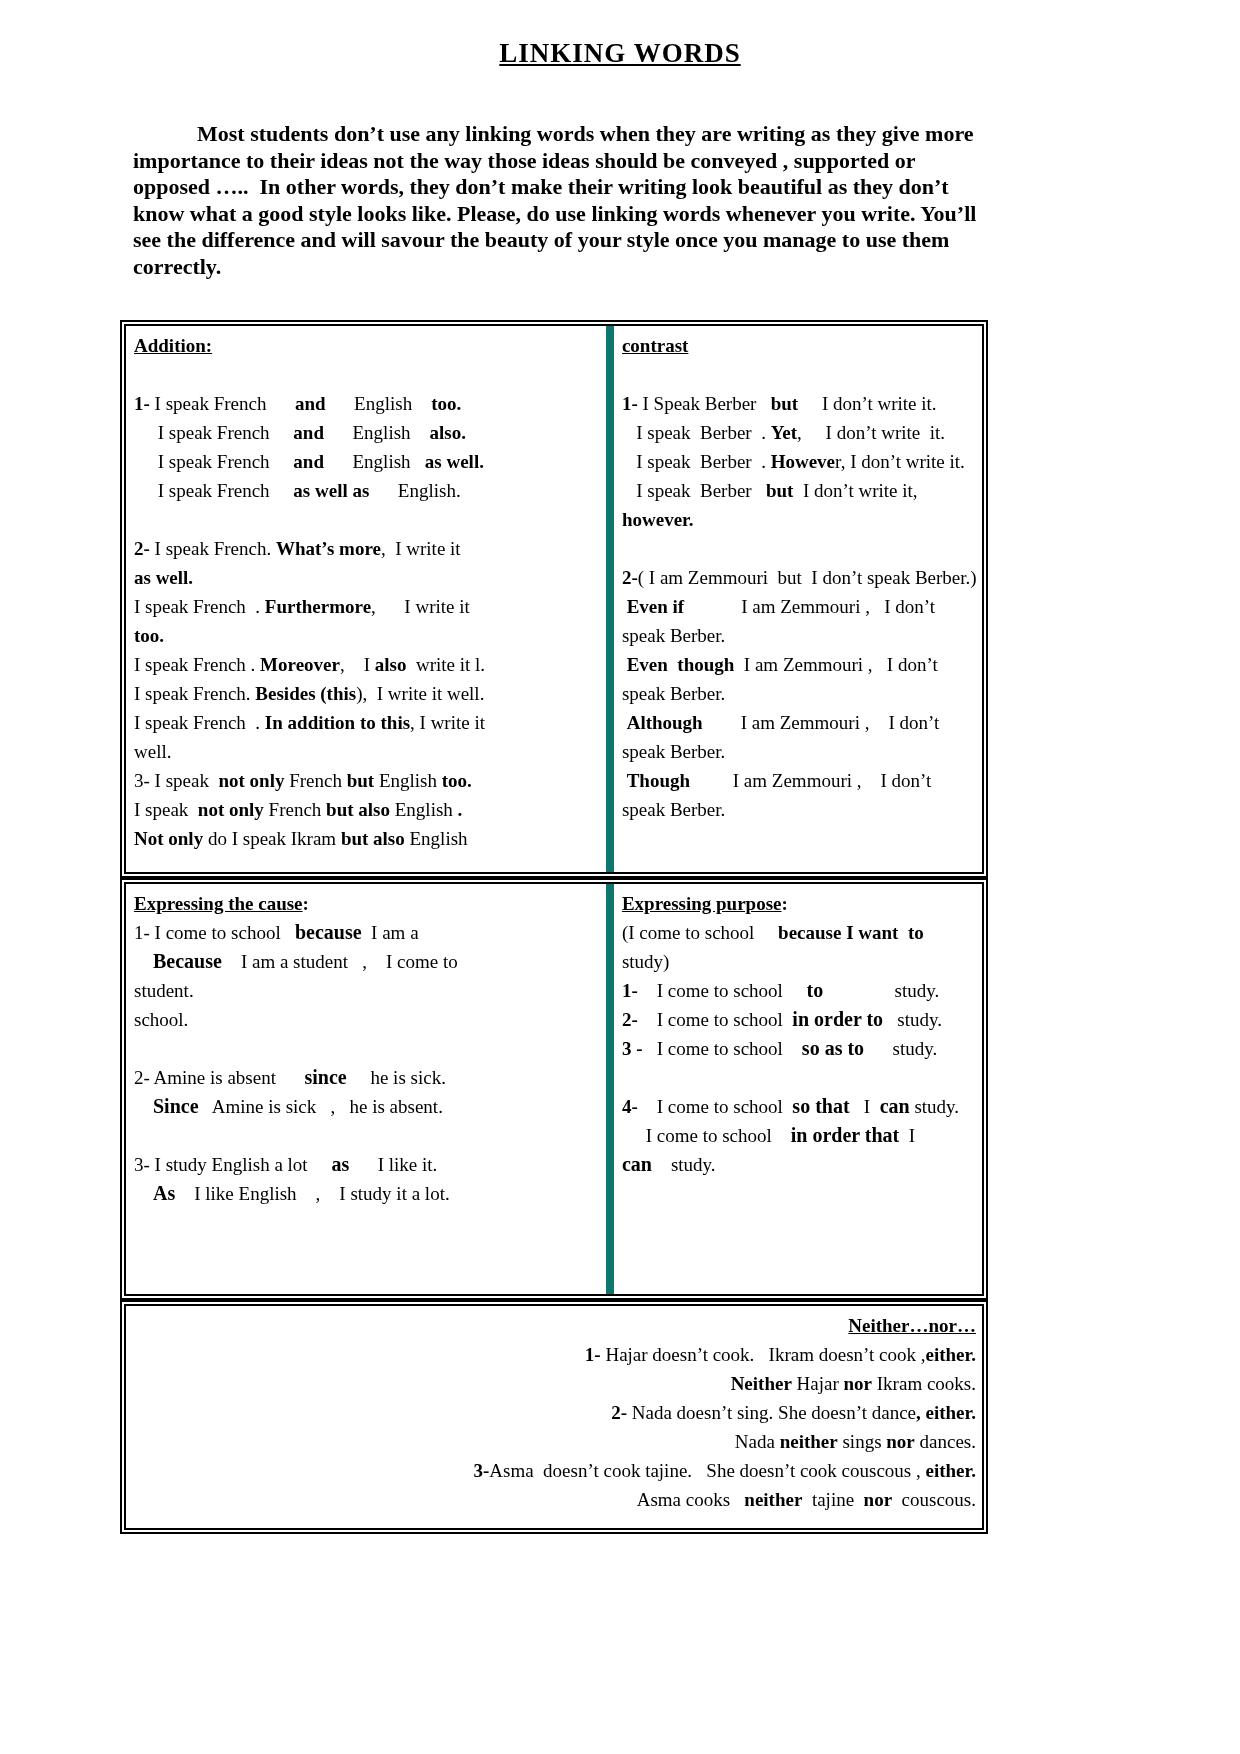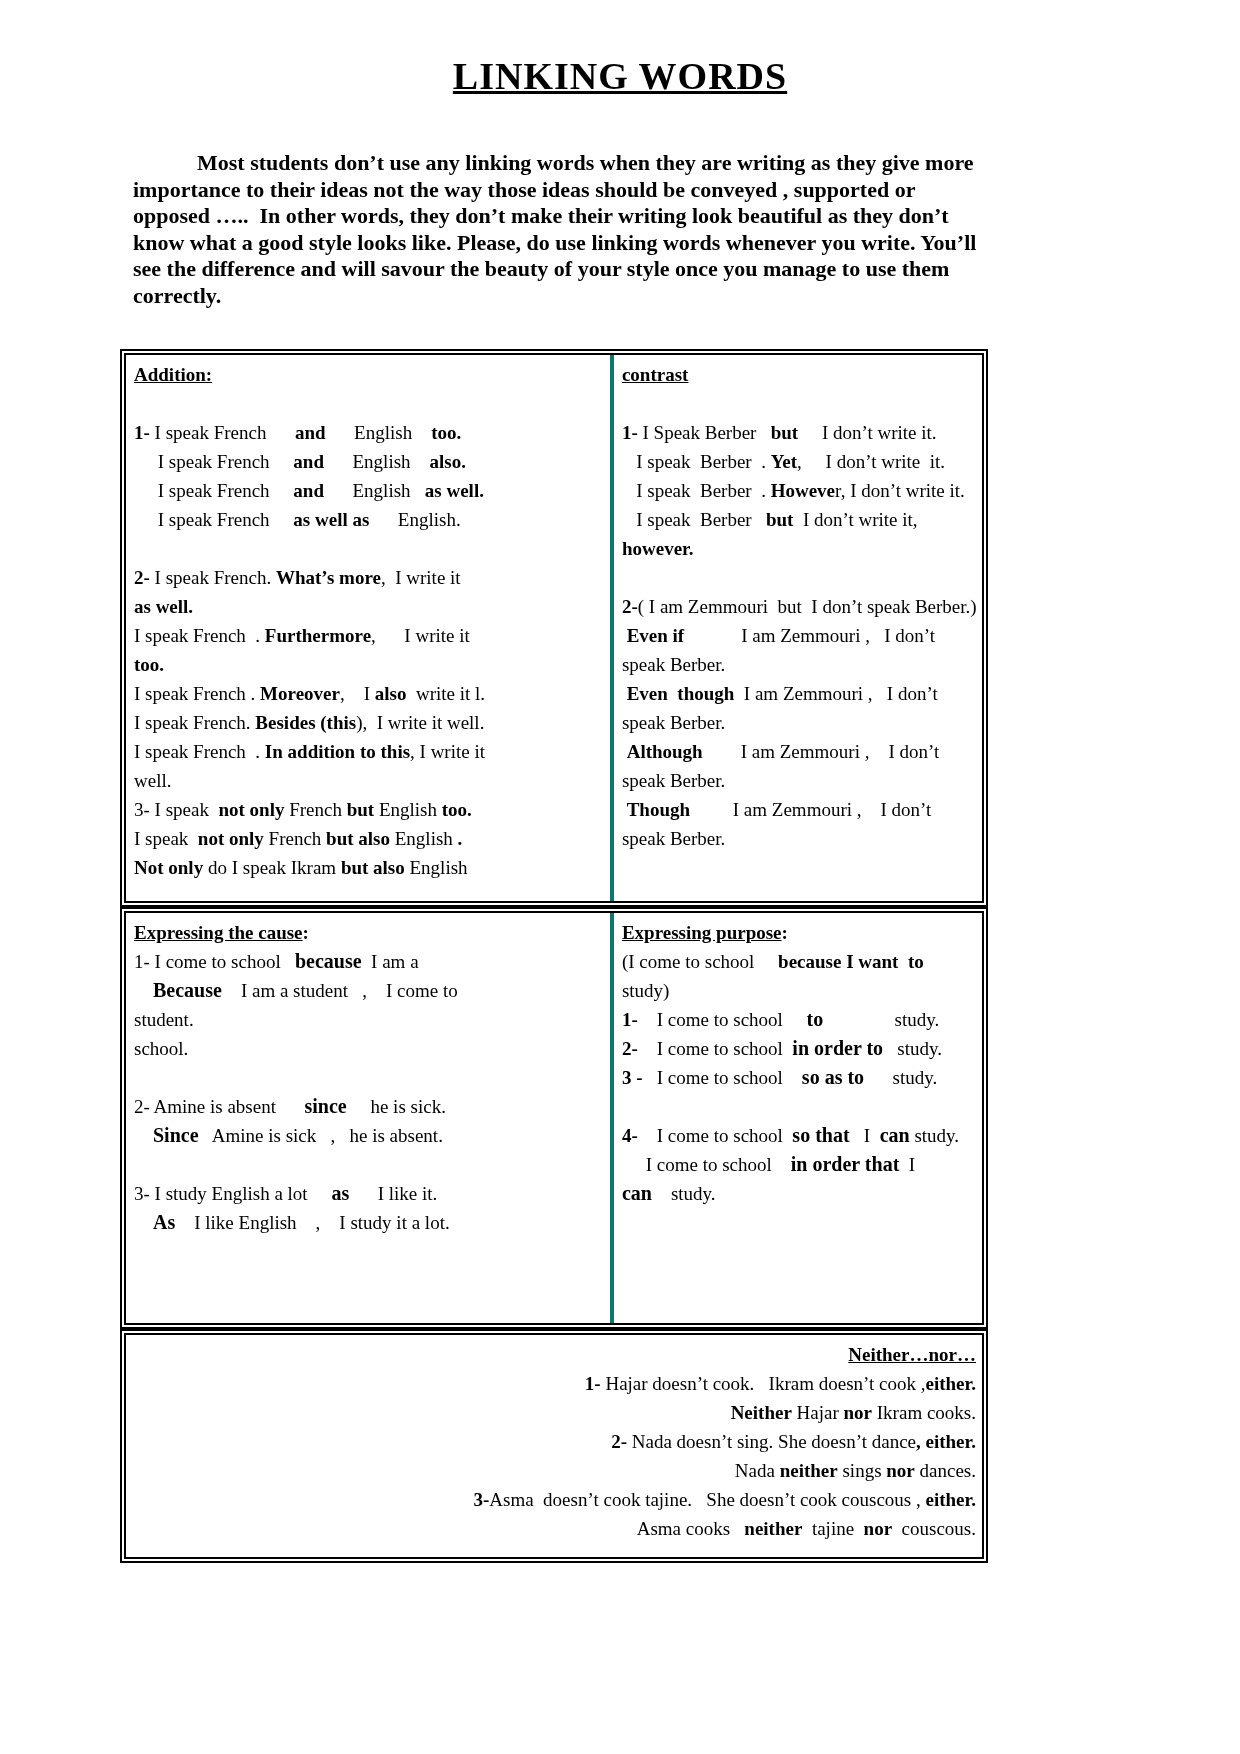--- a/index.html
+++ b/index.html
@@ -3,43 +3,43 @@
 <meta charset="utf-8">
 <style>
   html,body{margin:0;padding:0;}
   body{
     width:1240px;height:1754px;background:#ffffff;color:#000;
     font-family:"Liberation Serif","DejaVu Serif",serif;
     overflow:hidden;
   }
   .page{position:relative;width:1240px;height:1754px;}
   .doc-title{
-    text-align:center;font-size:38px;font-weight:bold;
+    text-align:center;font-size:27px;font-weight:bold;
     text-decoration:underline;letter-spacing:1px;
-    margin:54px 0 0 0;
+    margin:38px 0 0 0;
   }
   .intro{
     margin:52px 100px 12px 133px;width:995px;
     font-weight:bold;font-size:22px;line-height:26.5px;
   }
   .intro-line{white-space:pre;}
   .intro-line:first-child{text-indent:64px;}
   #tables{margin:40px 0 0 120px;width:868px;}
   .grid{border:6px double #000;background:#fff;}
   .grid-row{display:flex;align-items:stretch;}
   .grid-1 .grid-row{min-height:546px;}
-  .grid-2 .grid-row{min-height:410px;justify-content:space-between;}
+  .grid-2 .grid-row{min-height:410px;}
   .grid-3 .grid-row{min-height:222px;}
   .cell{
     box-sizing:border-box;
     padding:5px 6px 6px 8px;
     font-size:19px;line-height:29px;
     overflow:hidden;
   }
-  .cell-left{width:57%;border-right:4px solid #0f766e;}
+  .cell-left{width:57%;border-right:8px solid #0f766e;}
   .cell-right{width:43%;}
   .cell-full{width:100%;text-align:right;}
   .line{white-space:pre;min-height:29px;overflow:hidden;}
   .cell-heading{font-weight:bold;}
   .seg{font-weight:normal;}
   .seg-b{font-weight:bold;}
   .seg-bu{font-weight:bold;text-decoration:underline;}
   .seg-L{font-weight:bold;font-size:20px;}
 </style>
 </head>

